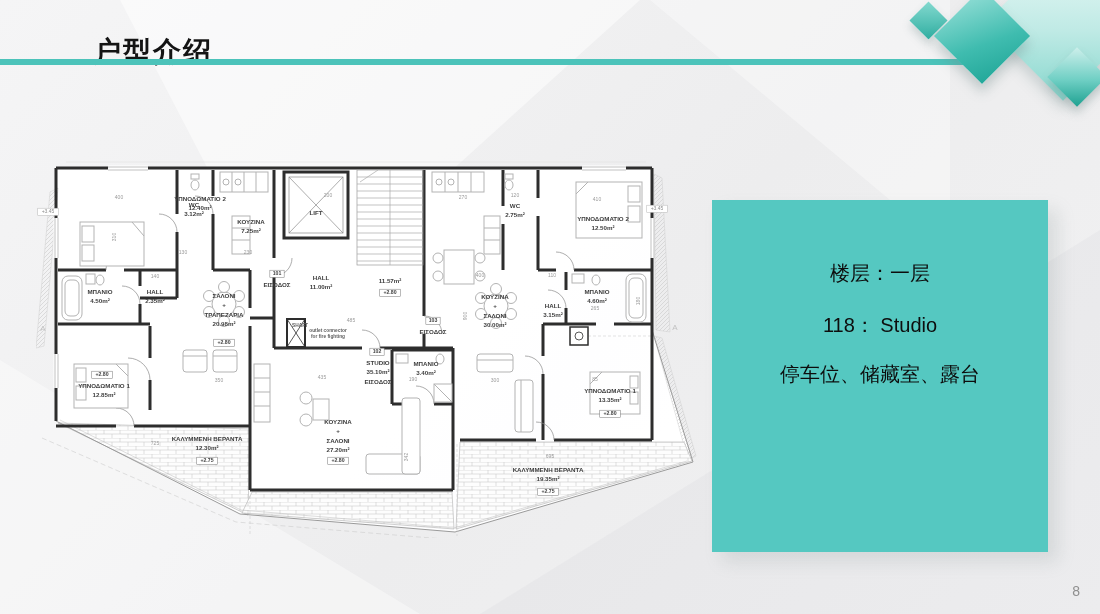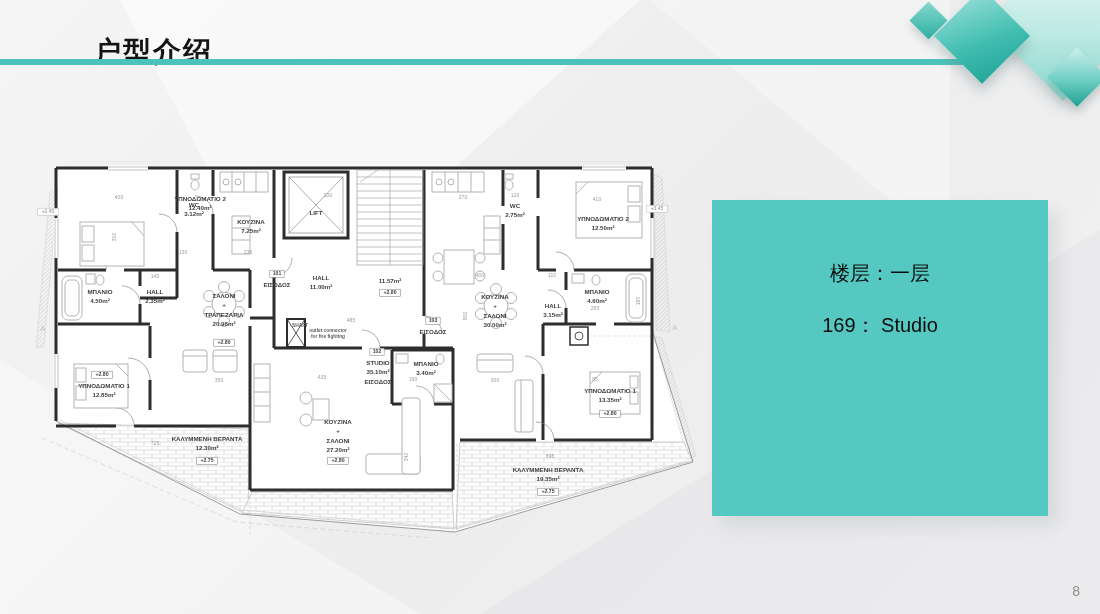--- a/index.html
+++ b/index.html
@@ -29,21 +29,21 @@
     box-shadow:6px 6px 12px rgba(110,135,135,.35);}
   .d-small-left{left:915px;top:7px;width:27px;height:27px;z-index:2;
     background:linear-gradient(135deg,#84d9cf 0%,#2fae a1 100%);
     background:linear-gradient(135deg,#84d9cf 0%,#2faea1 100%);
     box-shadow:4px 4px 8px rgba(110,135,135,.3);}
   .d-small-right{left:1056px;top:56px;width:42px;height:42px;z-index:4;
     background:linear-gradient(135deg,#cdefeb 0%,#6fcfc4 55%,#1ea191 100%);
     box-shadow:5px 5px 10px rgba(110,135,135,.35);}
 
   .info-box{
-    position:absolute;left:712px;top:200px;width:336px;height:316px;z-index:2;
+    position:absolute;left:712px;top:200px;width:336px;height:352px;z-index:2;
     box-shadow:10px 10px 16px rgba(130,145,145,.20);
     color:#0d0d0d;text-align:center;font-size:20px;line-height:26px;
   }
   .info-box .pad{height:60px;}
   .info-box .gap1{height:26px;}
   .info-box .gap2{height:23px;}
 
   .plan{position:absolute;left:36px;top:158px;width:664px;height:380px;z-index:1;}
   .plan svg{width:100%;height:100%;display:block;}
   text.pl-room{font-size:6.2px;font-weight:700;fill:#3d3d3d;text-anchor:middle;}
@@ -485,17 +485,18 @@
           <text x="372" y="299" class="pl-dim">342</text>
         </g>
       </g>
 </svg>
 </div>
 
 <div class="info-box" id="info-box" style="background: rgb(85, 200, 193);">
   <div class="pad"></div>
   <div>楼层：一层</div>
   <div class="gap1"></div>
-  <div>169：  Studio</div>
+  <div>118：  Studio</div>
   <div class="gap2"></div>
+  <div>停车位、储藏室、露台</div>
 </div>
 
 <div class="page-number">8</div>
 
 </body></html>

